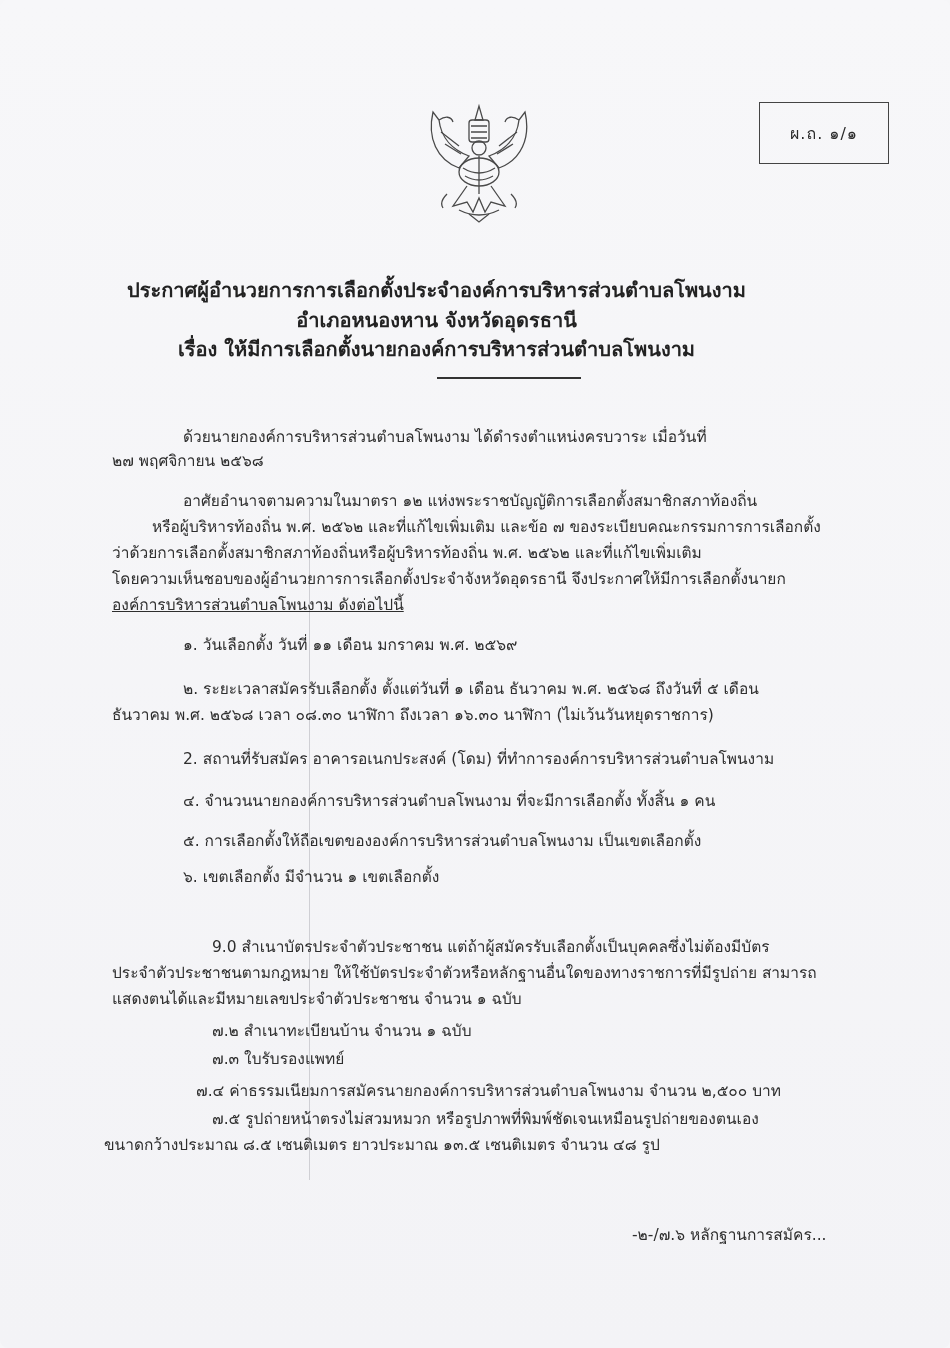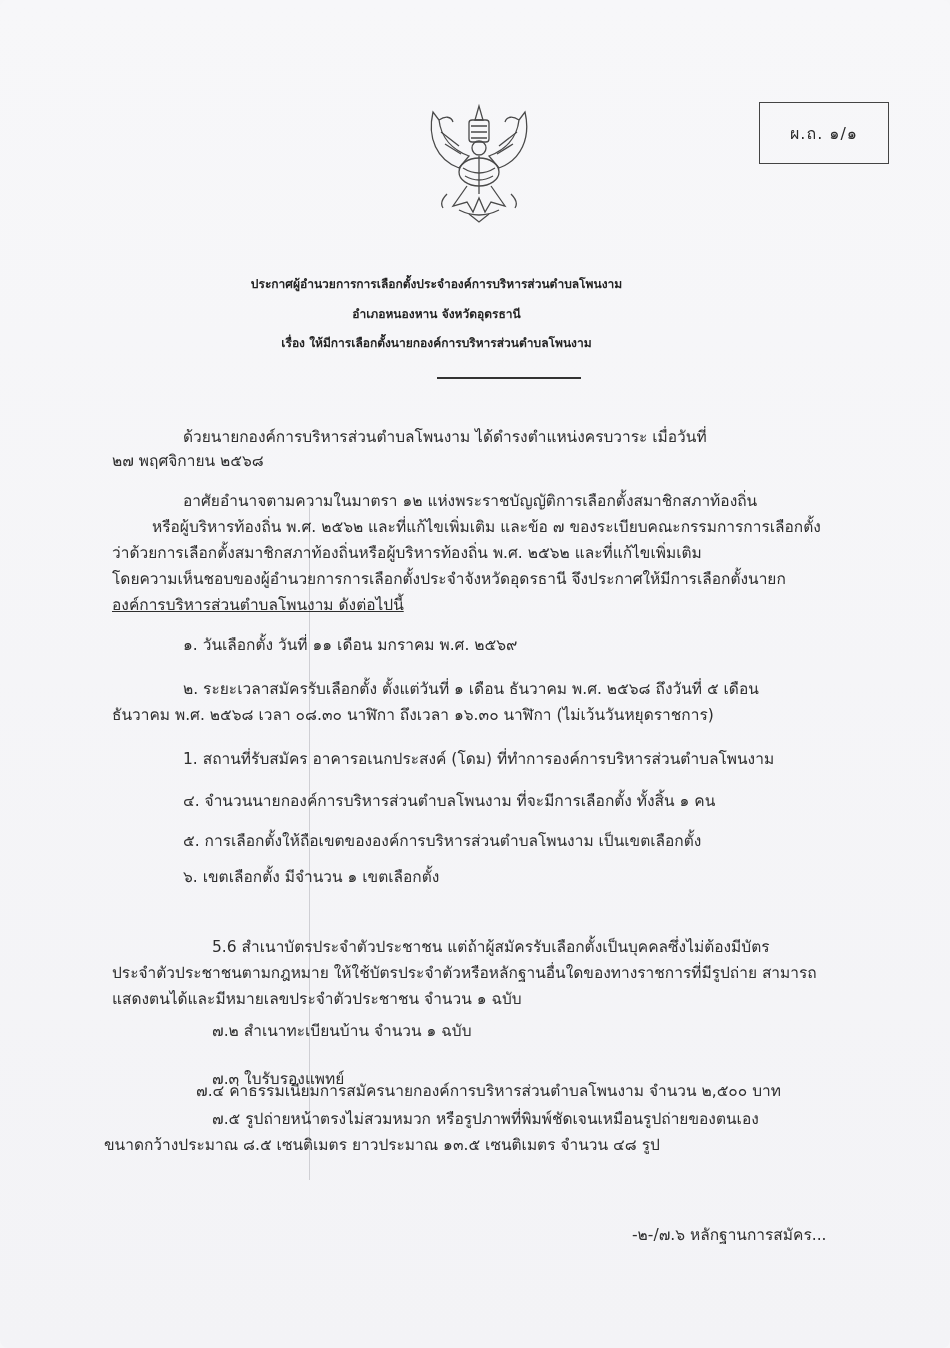--- a/index.html
+++ b/index.html
@@ -11,21 +11,21 @@
   }
   .page { position: absolute; inset: 0; background: linear-gradient(#f7f7f9, #f3f3f6); border-radius: 8px; }
   .fold-line { position: absolute; left: 309px; top: 500px; width: 1px; height: 680px; background: #cfcfd4; }
   .form-code-box {
     position: absolute; left: 759px; top: 102px; width: 130px; height: 62px;
     border: 1.5px solid #444; box-sizing: border-box;
     display: flex; align-items: center; justify-content: center;
     font-size: 16px; letter-spacing: 1px;
   }
   .emblem { position: absolute; left: 423px; top: 98px; width: 112px; height: 130px; }
-  .header { position: absolute; left: 0; width: 873px; text-align: center; font-weight: bold; font-size: 12px; color: #222; }
+  .header { position: absolute; left: 0; width: 873px; text-align: center; font-weight: bold; font-size: 20px; color: #222; }
   .h1 { top: 274px; }
   .h2 { top: 304px; }
   .h3 { top: 333px; }
   .rule { position: absolute; left: 437px; top: 377px; width: 144px; height: 1.5px; background: #333; }
   .line { position: absolute; font-size: 15.5px; white-space: nowrap; color: #2e2e2e; }
 </style>
 </head>
 <body>
 
 <div class="page">
@@ -65,28 +65,28 @@
 
   <div class="line" style="left:183px; top:488px;">อาศัยอำนาจตามความในมาตรา ๑๒ แห่งพระราชบัญญัติการเลือกตั้งสมาชิกสภาท้องถิ่น</div>
   <div class="line" style="left:112px; top:514px;margin-left:40px;">หรือผู้บริหารท้องถิ่น พ.ศ. ๒๕๖๒ และที่แก้ไขเพิ่มเติม และข้อ ๗ ของระเบียบคณะกรรมการการเลือกตั้ง</div>
   <div class="line" style="left:112px; top:540px;">ว่าด้วยการเลือกตั้งสมาชิกสภาท้องถิ่นหรือผู้บริหารท้องถิ่น พ.ศ. ๒๕๖๒ และที่แก้ไขเพิ่มเติม</div>
   <div class="line" style="left:112px; top:566px;">โดยความเห็นชอบของผู้อำนวยการการเลือกตั้งประจำจังหวัดอุดรธานี จึงประกาศให้มีการเลือกตั้งนายก</div>
   <div class="line" style="left:112px; top:592px;text-decoration:underline;">องค์การบริหารส่วนตำบลโพนงาม  ดังต่อไปนี้</div>
 
   <div class="line" style="left:183px; top:632px;">๑.  วันเลือกตั้ง วันที่ ๑๑ เดือน มกราคม  พ.ศ. ๒๕๖๙</div>
   <div class="line" style="left:183px; top:676px;">๒.  ระยะเวลาสมัครรับเลือกตั้ง ตั้งแต่วันที่ ๑ เดือน ธันวาคม พ.ศ. ๒๕๖๘ ถึงวันที่ ๕ เดือน</div>
   <div class="line" style="left:112px; top:702px;">ธันวาคม พ.ศ. ๒๕๖๘ เวลา ๐๘.๓๐ นาฬิกา ถึงเวลา ๑๖.๓๐ นาฬิกา (ไม่เว้นวันหยุดราชการ)</div>
-  <div class="line" style="left:183px; top:746px;">1.  สถานที่รับสมัคร  อาคารอเนกประสงค์ (โดม) ที่ทำการองค์การบริหารส่วนตำบลโพนงาม</div>
+  <div class="line" style="left:183px; top:746px;">2.  สถานที่รับสมัคร  อาคารอเนกประสงค์ (โดม) ที่ทำการองค์การบริหารส่วนตำบลโพนงาม</div>
   <div class="line" style="left:183px; top:788px;">๔.  จำนวนนายกองค์การบริหารส่วนตำบลโพนงาม  ที่จะมีการเลือกตั้ง ทั้งสิ้น ๑ คน</div>
   <div class="line" style="left:183px; top:828px;">๕.  การเลือกตั้งให้ถือเขตขององค์การบริหารส่วนตำบลโพนงาม  เป็นเขตเลือกตั้ง</div>
   <div class="line" style="left:183px; top:864px;">๖.  เขตเลือกตั้ง มีจำนวน ๑ เขตเลือกตั้ง</div>
 
-  <div class="line" style="left:212px; top:934px;">5.6  สำเนาบัตรประจำตัวประชาชน แต่ถ้าผู้สมัครรับเลือกตั้งเป็นบุคคลซึ่งไม่ต้องมีบัตร</div>
+  <div class="line" style="left:212px; top:934px;">9.0  สำเนาบัตรประจำตัวประชาชน แต่ถ้าผู้สมัครรับเลือกตั้งเป็นบุคคลซึ่งไม่ต้องมีบัตร</div>
   <div class="line" style="left:112px; top:960px;">ประจำตัวประชาชนตามกฎหมาย ให้ใช้บัตรประจำตัวหรือหลักฐานอื่นใดของทางราชการที่มีรูปถ่าย สามารถ</div>
   <div class="line" style="left:112px; top:986px;">แสดงตนได้และมีหมายเลขประจำตัวประชาชน จำนวน ๑ ฉบับ</div>
   <div class="line" style="left:212px; top:1018px;">๗.๒  สำเนาทะเบียนบ้าน จำนวน ๑ ฉบับ</div>
-  <div class="line" style="left:212px; top:1046px;margin-top:20px;">๗.๓  ใบรับรองแพทย์</div>
+  <div class="line" style="left:212px; top:1046px;">๗.๓  ใบรับรองแพทย์</div>
   <div class="line" style="left:196px; top:1078px;">๗.๔  ค่าธรรมเนียมการสมัครนายกองค์การบริหารส่วนตำบลโพนงาม จำนวน ๒,๕๐๐ บาท</div>
   <div class="line" style="left:212px; top:1106px;">๗.๕  รูปถ่ายหน้าตรงไม่สวมหมวก หรือรูปภาพที่พิมพ์ชัดเจนเหมือนรูปถ่ายของตนเอง</div>
   <div class="line" style="left:104px; top:1132px;">ขนาดกว้างประมาณ ๘.๕ เซนติเมตร ยาวประมาณ ๑๓.๕ เซนติเมตร จำนวน ๔๘ รูป</div>
 
   <div class="line" style="left:632px; top:1222px;">-๒-/๗.๖ หลักฐานการสมัคร...</div>
 </div>
 
 </body></html>

